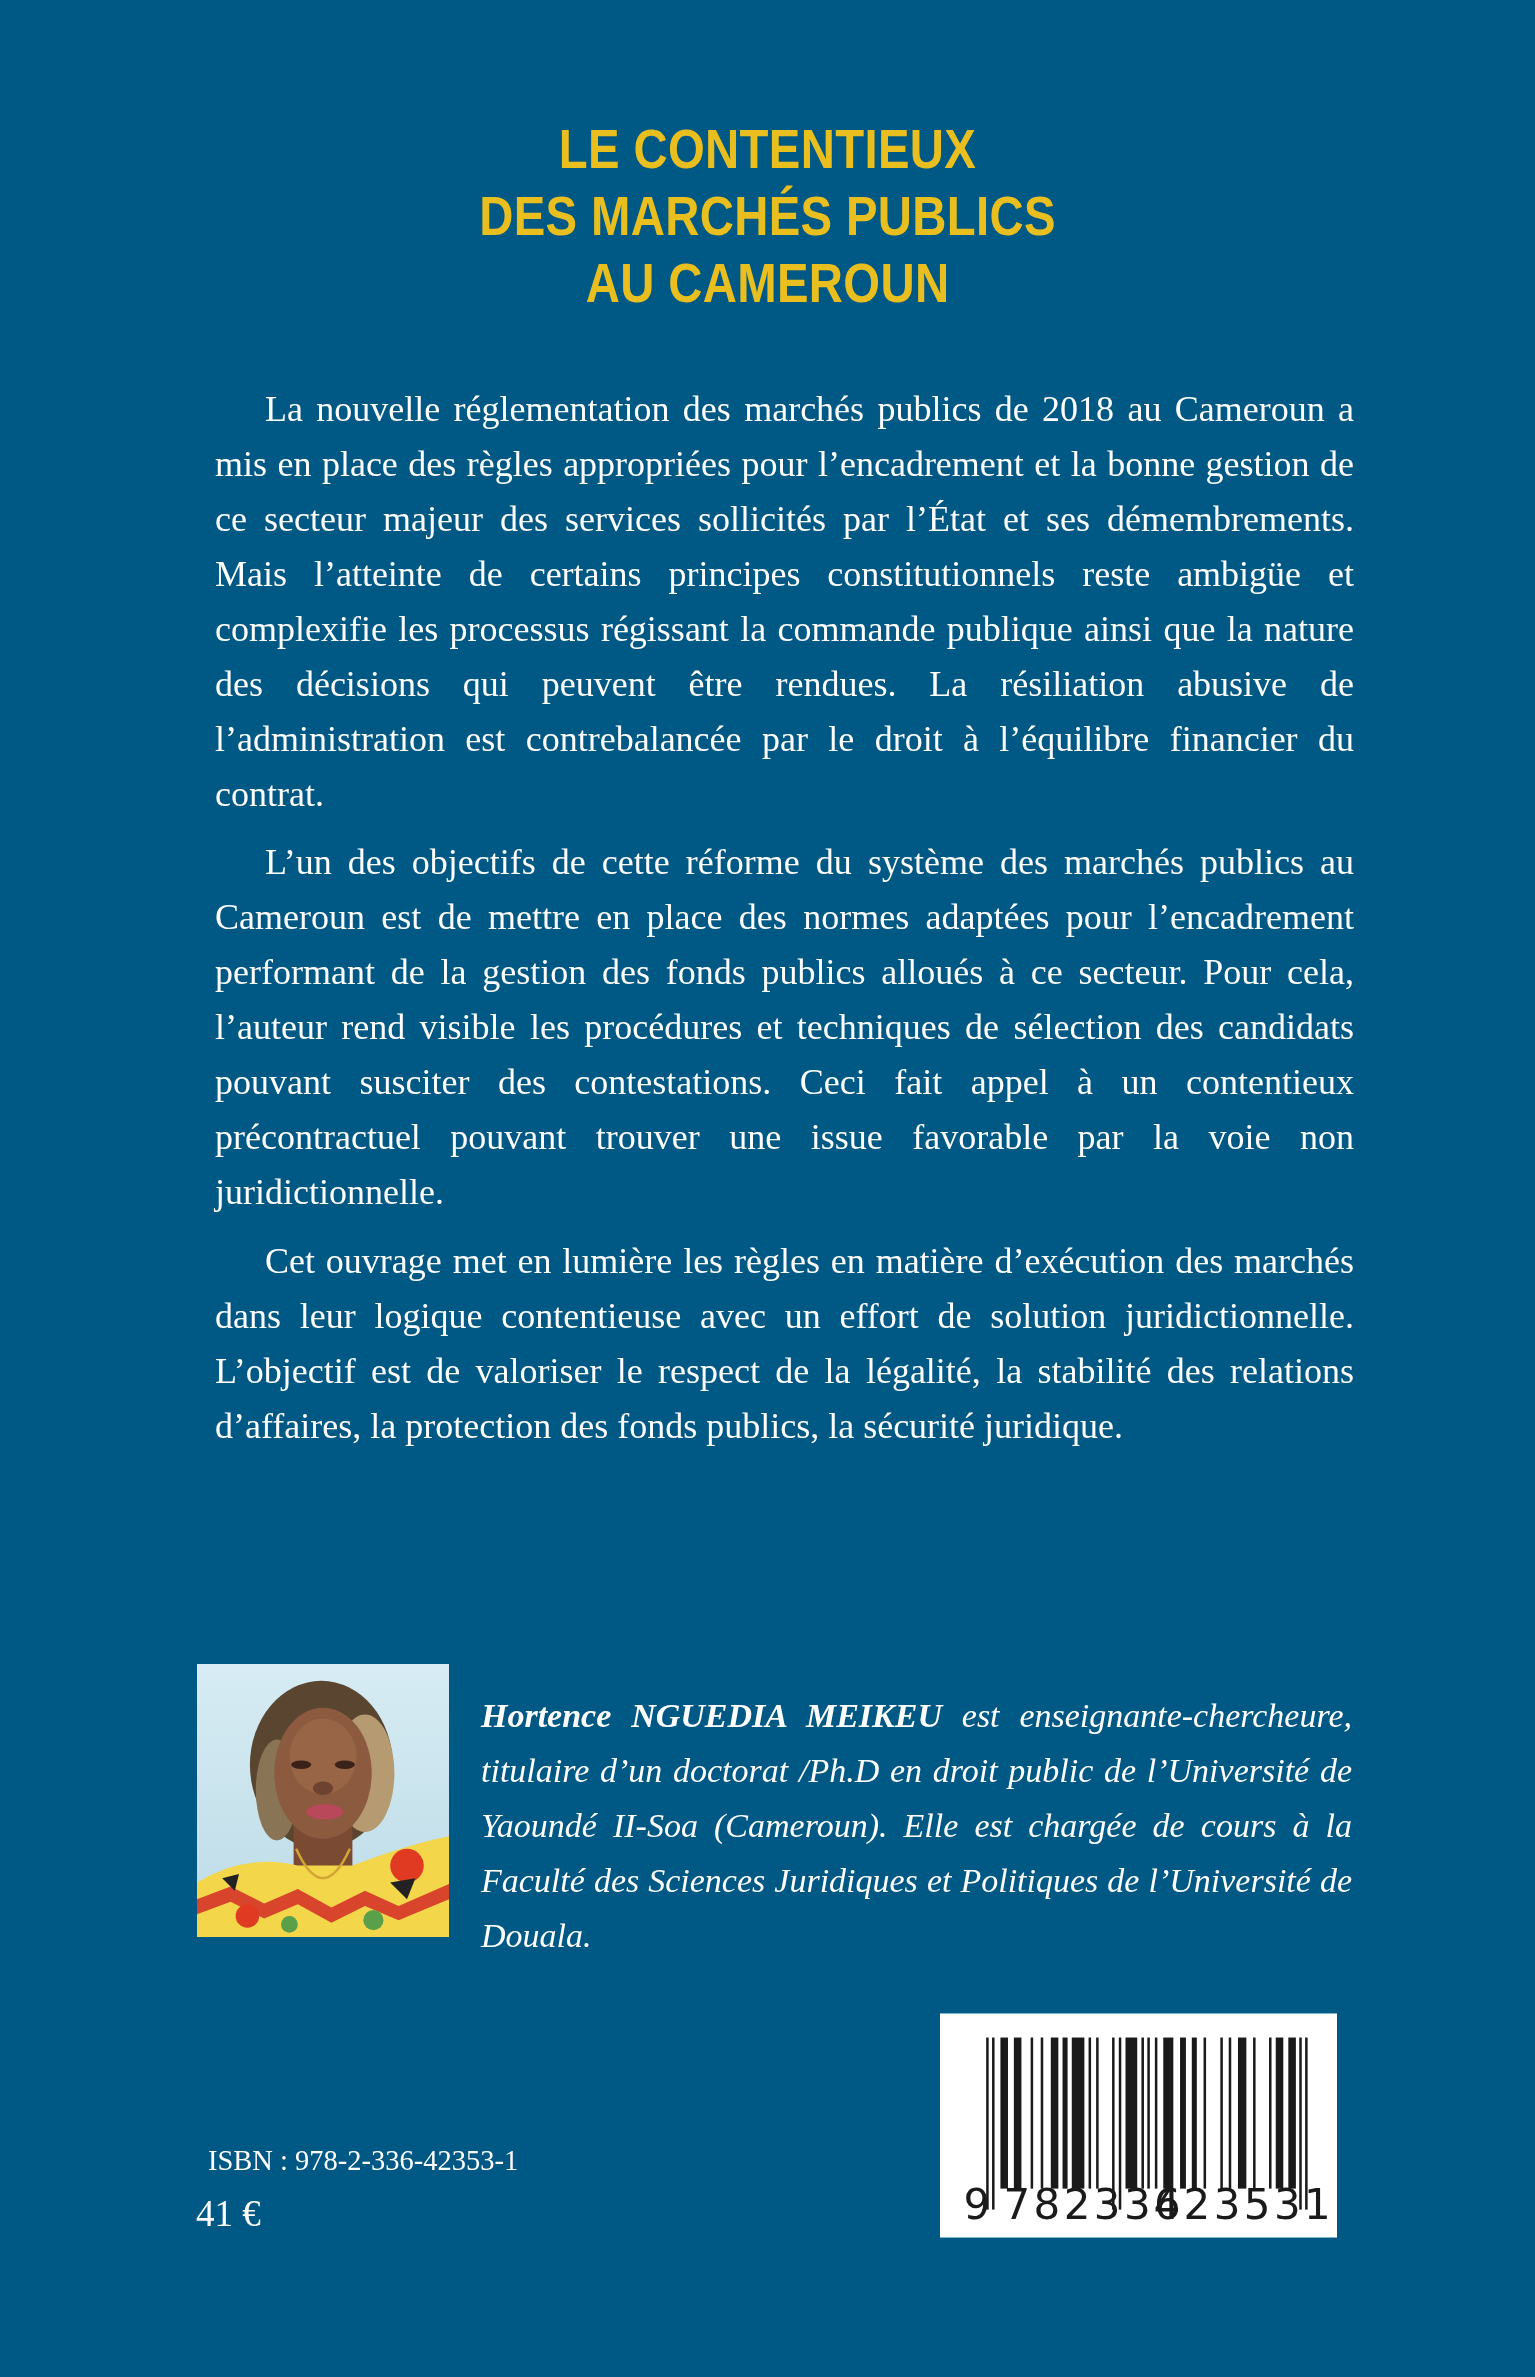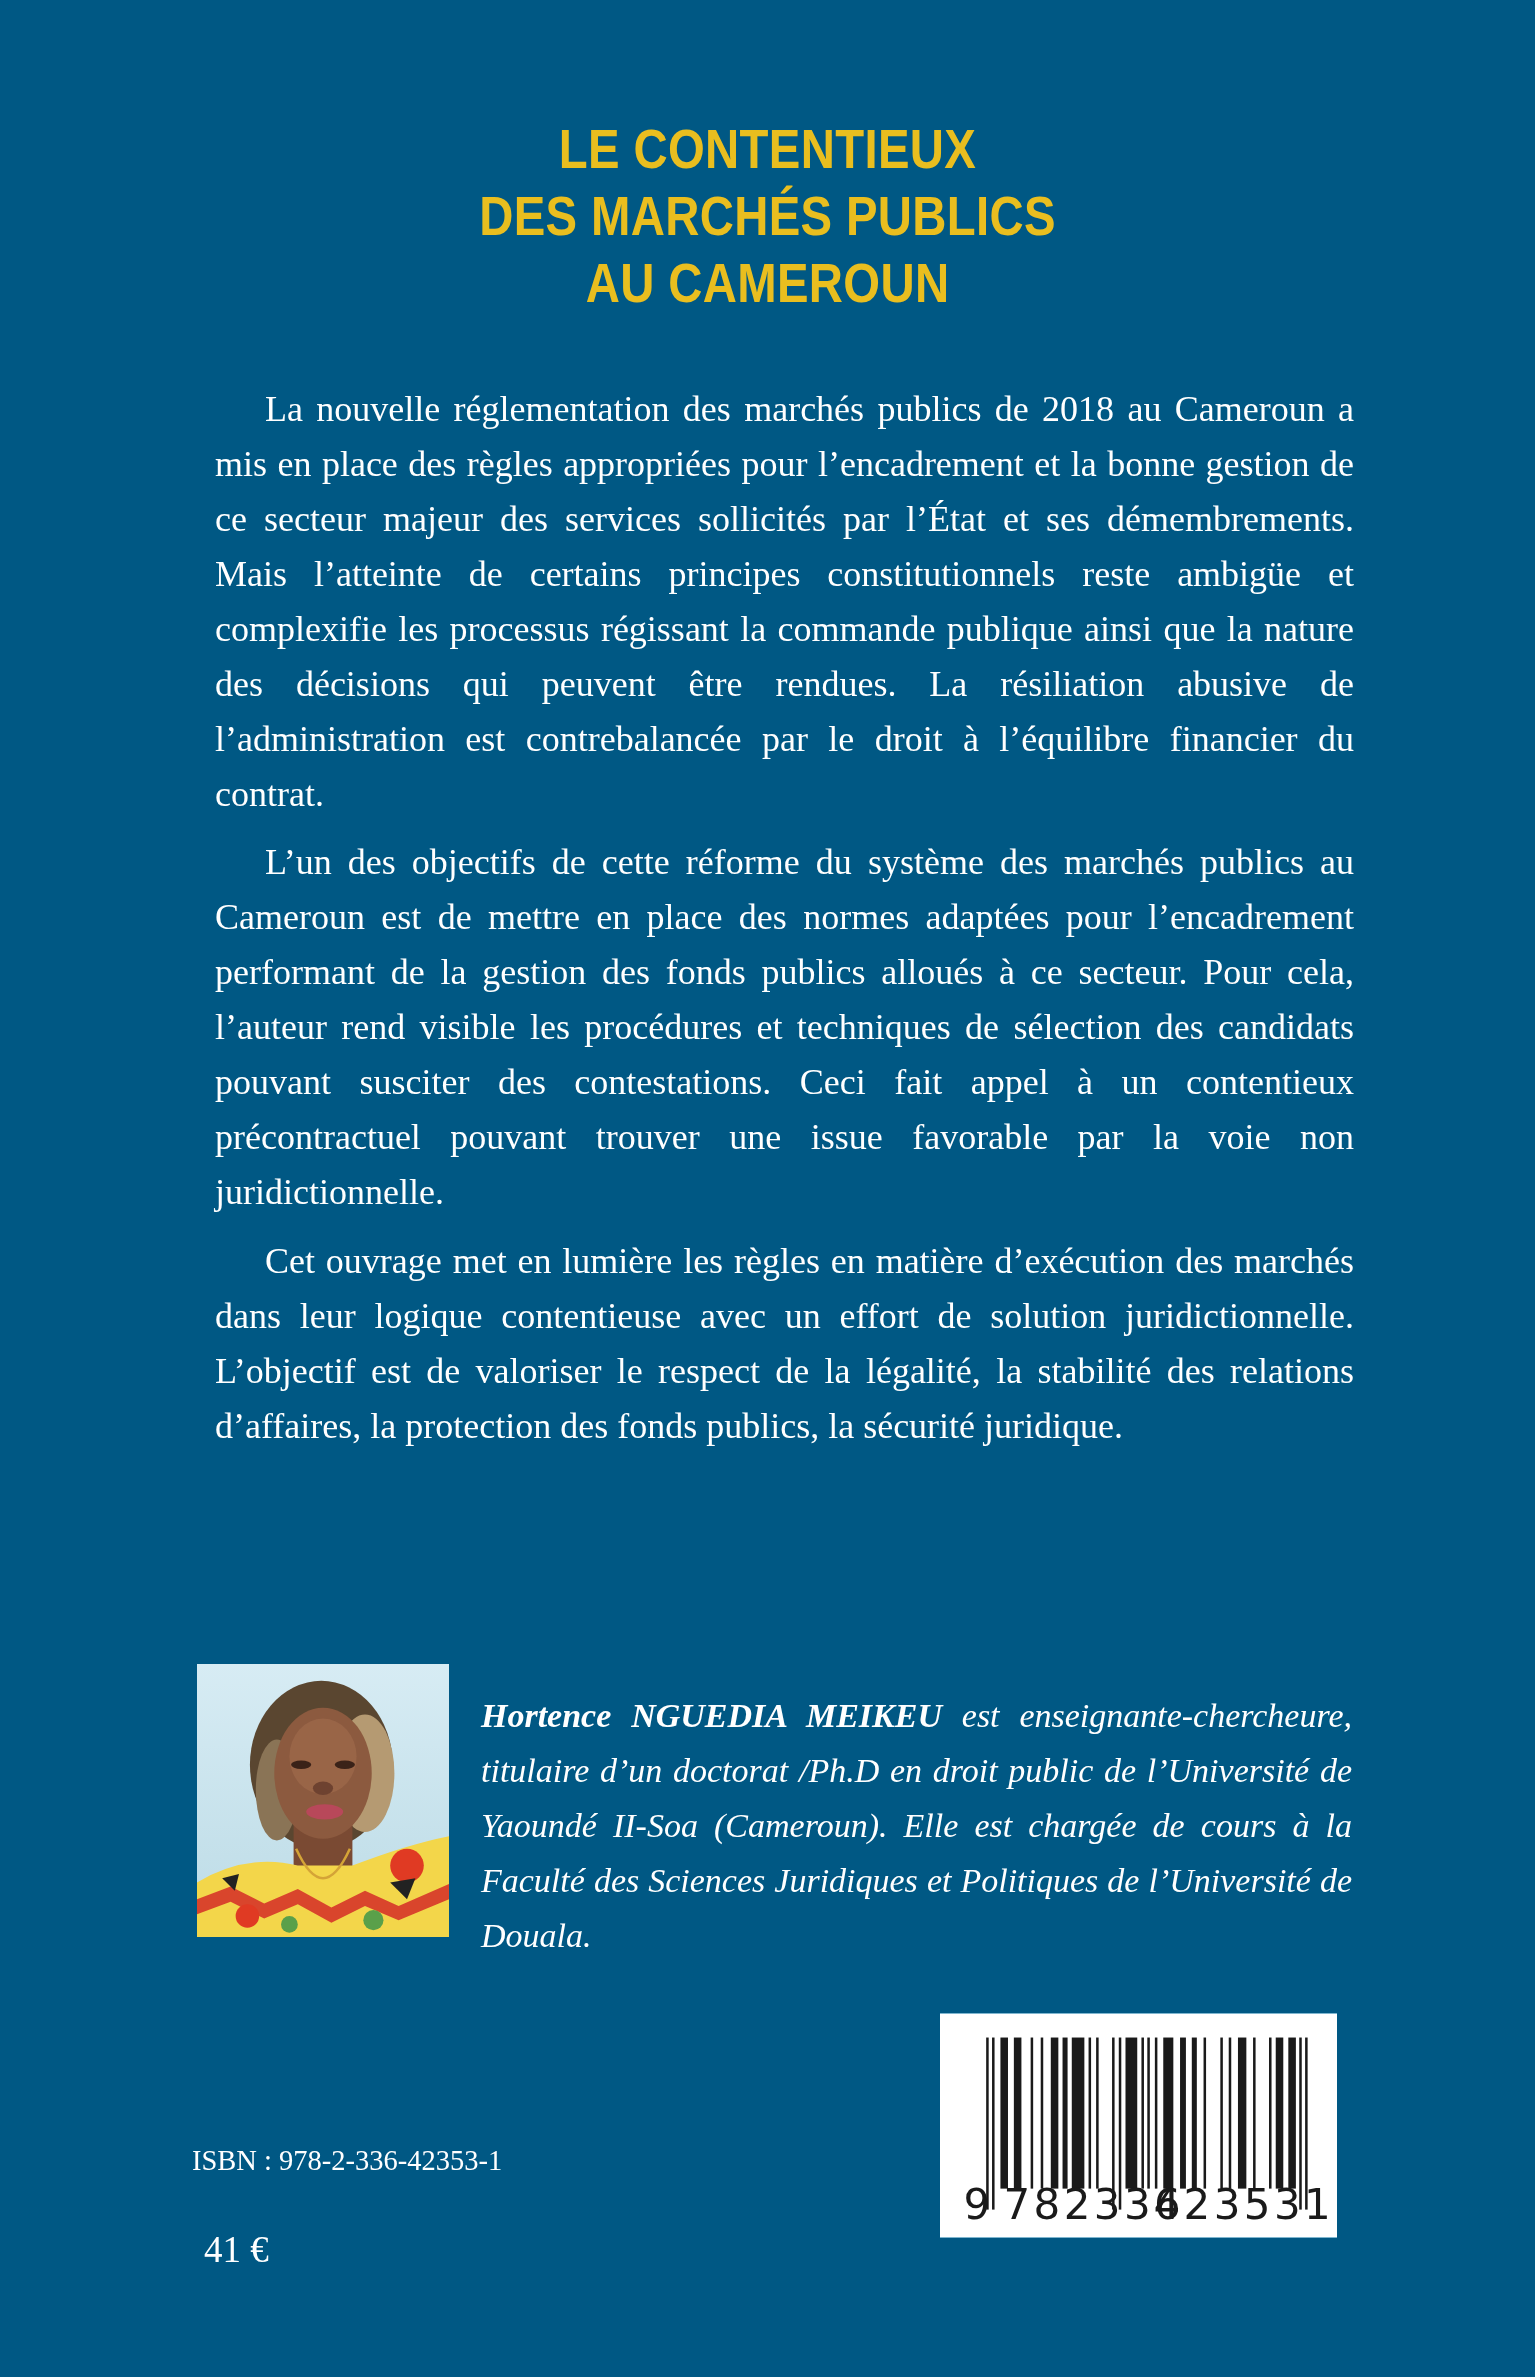--- a/index.html
+++ b/index.html
@@ -35,26 +35,26 @@
       overflow: hidden; background: #cfe6ef;
     }
     .author-bio {
       position: absolute; left: 481px; top: 1688px; width: 871px;
       font-size: 34px; line-height: 55px; font-style: italic;
       text-align: justify;
       text-align-last: left;
     }
     .author-bio .name { font-weight: bold; }
     .isbn {
-      position: absolute; left: 192px; top: 2144px;
+      position: absolute; left: 208px; top: 2144px;
       font-size: 28.5px; line-height: 34px;
     }
     .price {
-      position: absolute; left: 204px; top: 2193px;
-      font-size: 37px; line-height: 42px; margin-top: 36px;
+      position: absolute; left: 196px; top: 2193px;
+      font-size: 37px; line-height: 42px;
     }
     .barcode-box {
       position: absolute; left: 940px; top: 2013px; width: 397px; height: 225px;
       background: #ffffff; border-bottom: 1.7px solid #7fb6cf; border-top: 1.7px solid #7fb6cf;
       box-sizing: border-box;
     }
     .barcode-box svg { position: absolute; left: 0; top: 0; }
     .barcode-digits {
       position: absolute; left: 23.5px; top: 168px; width: 352px;
       font-family: "DejaVu Sans", "Liberation Sans", sans-serif;

